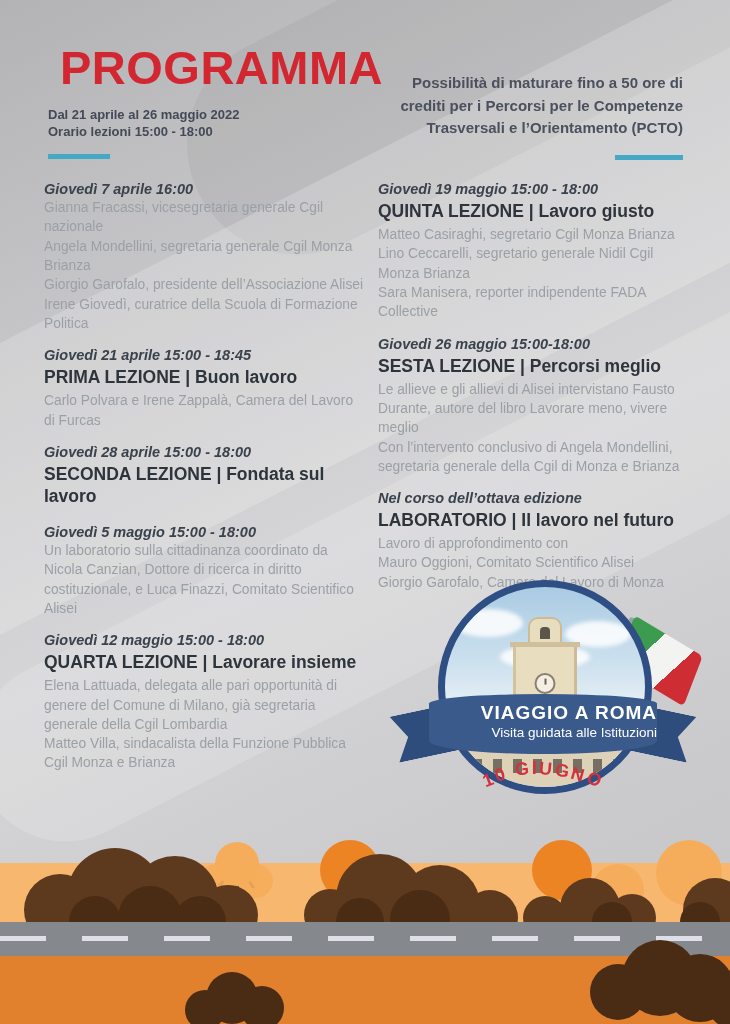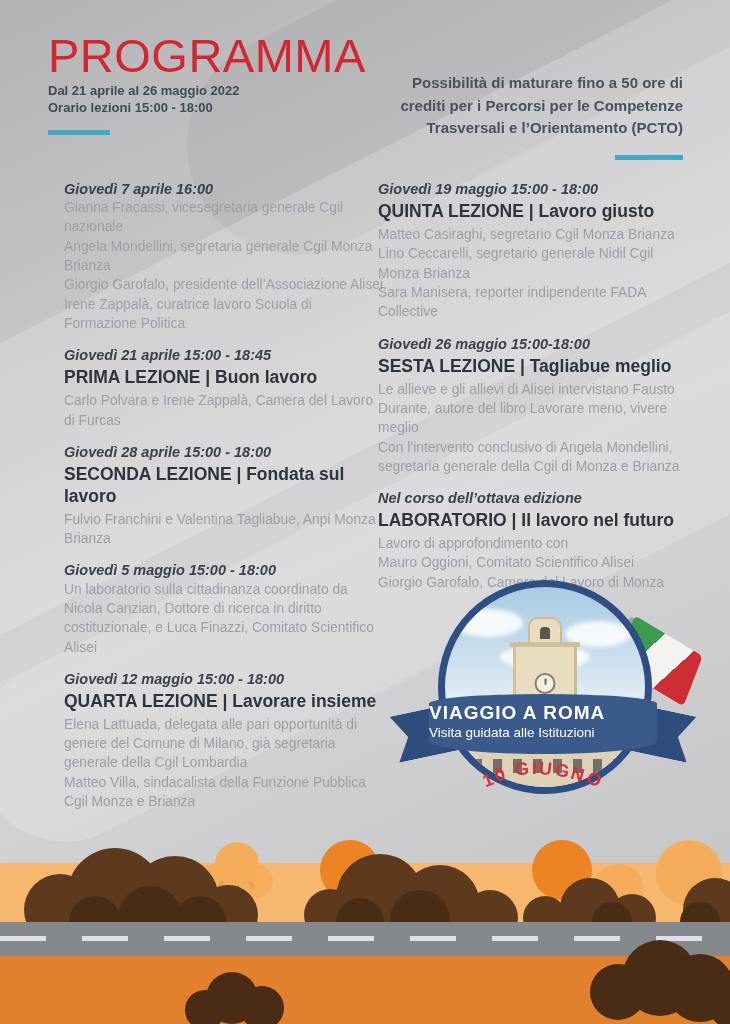--- a/index.html
+++ b/index.html
@@ -6,30 +6,30 @@
   body { font-family:"Liberation Sans", sans-serif; }
   .page { position:relative; width:730px; height:1024px; overflow:hidden;
           background:linear-gradient(155deg,#b3b3b5 0%,#c3c3c5 22%,#d6d6d8 52%,#cbcbcd 78%,#c4c4c6 100%); }
   .swoosh { position:absolute; border-radius:200px; pointer-events:none; }
   .sw1 { width:1300px; height:260px; background:rgba(255,255,255,.20); transform:rotate(-27deg); top:150px; left:-240px; }
   .sw2 { width:1200px; height:180px; background:rgba(255,255,255,.16); transform:rotate(-27deg); top:430px; left:-80px; }
   .sw3 { width:900px; height:220px; background:rgba(90,90,95,.08); transform:rotate(-27deg); top:-120px; left:150px; }
 
   
   .header-left { position:absolute; left:48px; top:30px; width:330px; }
-  .page-title { margin:0; font-size:47px; line-height:1.1; font-weight:normal; letter-spacing:.5px; color:#d22731; }
+  .page-title { margin:12px; font-size:47px; line-height:1.1; font-weight:bold; letter-spacing:.5px; color:#d22731; }
   .subtitle { font-size:13px; font-weight:bold; color:#414a56; line-height:1.35; }
   .teal-bar { width:62px; height:5px; background:#45a9c5; margin-top:13px; }
   .header-right { position:absolute; left:380px; top:72px; width:303px; text-align:right; }
   .credits { font-size:15px; font-weight:bold; color:#4a515d; line-height:1.5; }
   .teal-bar.right { margin-left:auto; width:68px; margin-top:15px; }
 
   
   .col { position:absolute; top:180px; display:flex; flex-direction:column; gap:13px; }
-  .col-left  { left:64px;  width:322px; }
+  .col-left  { left:44px;  width:322px; }
   .col-right { left:378px; width:306px; }
   .event-date  { font-size:14.5px; font-style:italic; font-weight:bold; color:#3a424c; line-height:1.25; }
   .event-title { margin:3px 0 2px 0; font-size:17.5px; font-weight:bold; color:#2e343b; line-height:1.25; }
   .event-details { font-size:13.8px; color:#9ba0a6; line-height:1.4; }
   .detail-line { }
 
   
   .badge { position:absolute; left:388px; top:576px; width:310px; height:230px; }
   .badge-circle { position:absolute; left:50px; top:4px; width:200px; height:200px; border-radius:50%;
                   border:7px solid #2f4e83; overflow:hidden;
@@ -56,21 +56,21 @@
   .flag-cloth { position:absolute; left:4px; top:4px; width:78px; height:54px; border-radius:5px;
                 transform:skewY(10deg);
                 background:linear-gradient(115deg,#3d9b4f 0 34%,#f3f3f1 34% 66%,#cf2d34 66% 100%); }
   .ribbon { position:absolute; left:5px; top:118px; width:300px; height:60px; z-index:3; }
   .ribbon-tail { position:absolute; top:9px; width:64px; height:47px; background:#2e4c7c; }
   .ribbon-tail.l { left:0; transform-origin:right center; transform:rotate(-12deg);
                    clip-path:polygon(0 0,100% 0,100% 100%,0 100%,22% 50%); }
   .ribbon-tail.r { right:0; transform-origin:left center; transform:rotate(12deg);
                    clip-path:polygon(0 0,100% 0,78% 50%,100% 100%,0 100%); }
   .ribbon-main { position:absolute; left:36px; right:36px; top:0; height:60px; background:#3a5a8c;
-                 border-radius:50% 50% 50% 50% / 16% 16% 22% 22%; text-align:left; }
+                 border-radius:50% 50% 50% 50% / 16% 16% 22% 22%; text-align:right; }
   .ribbon-title { margin-top:8px; font-size:19px; font-weight:bold; letter-spacing:1px; color:#ffffff; }
   .ribbon-sub { font-size:13.5px; color:#ffffff; margin-top:1px; }
   .badge-date { position:absolute; left:0; right:0; top:182px; text-align:center; z-index:3;
                 color:#d6303c; font-size:18px; font-weight:bold; letter-spacing:2.5px; }
   .badge-date span { display:inline-block; }
 
   
   .illustration { position:absolute; left:0; bottom:0; width:730px; height:164px; }
   .band { position:absolute; left:0; right:0; top:3px; height:59px; background:#f8b76f; }
   .tree { position:absolute; }
@@ -107,38 +107,35 @@
   </div>
 
   <section class="col col-left">
 
       <article class="event">
         <div class="event-date">Giovedì 7 aprile 16:00</div>
         <div class="event-details">
           <div class="detail-line">Gianna Fracassi, vicesegretaria generale Cgil nazionale</div>
           <div class="detail-line">Angela Mondellini, segretaria generale Cgil Monza Brianza</div>
           <div class="detail-line">Giorgio Garofalo, presidente dell’Associazione Alisei</div>
-          <div class="detail-line">Irene Zappalà, curatrice lavoro Scuola di Formazione Politica</div>
+          <div class="detail-line">Irene Giovedì, curatrice della Scuola di Formazione Politica</div>
         </div>
       </article>
 
       <article class="event">
         <div class="event-date">Giovedì 21 aprile 15:00 - 18:45</div>
         <h3 class="event-title">PRIMA LEZIONE | Buon lavoro</h3>
         <div class="event-details">
           <div class="detail-line">Carlo Polvara e Irene Zappalà, Camera del Lavoro di Furcas</div>
         </div>
       </article>
 
       <article class="event">
         <div class="event-date">Giovedì 28 aprile 15:00 - 18:00</div>
         <h3 class="event-title">SECONDA LEZIONE | Fondata sul lavoro</h3>
-        <div class="event-details">
-          <div class="detail-line">Fulvio Franchini e Valentina Tagliabue, Anpi Monza Brianza</div>
-        </div>
       </article>
 
       <article class="event">
         <div class="event-date">Giovedì 5 maggio 15:00 - 18:00</div>
         <div class="event-details">
           <div class="detail-line">Un laboratorio sulla cittadinanza coordinato da Nicola Canzian, Dottore di ricerca in diritto costituzionale, e Luca Finazzi, Comitato Scientifico Alisei</div>
         </div>
       </article>
 
       <article class="event">
@@ -158,21 +155,21 @@
         <h3 class="event-title">QUINTA LEZIONE | Lavoro giusto</h3>
         <div class="event-details">
           <div class="detail-line">Matteo Casiraghi, segretario Cgil Monza Brianza</div>
           <div class="detail-line">Lino Ceccarelli, segretario generale Nidil Cgil Monza Brianza</div>
           <div class="detail-line">Sara Manisera, reporter indipendente FADA Collective</div>
         </div>
       </article>
 
       <article class="event">
         <div class="event-date">Giovedì 26 maggio 15:00-18:00</div>
-        <h3 class="event-title">SESTA LEZIONE | Tagliabue meglio</h3>
+        <h3 class="event-title">SESTA LEZIONE | Percorsi meglio</h3>
         <div class="event-details">
           <div class="detail-line">Le allieve e gli allievi di Alisei intervistano Fausto Durante, autore del libro Lavorare meno, vivere meglio</div>
           <div class="detail-line">Con l’intervento conclusivo di Angela Mondellini, segretaria generale della Cgil di Monza e Brianza</div>
         </div>
       </article>
 
       <article class="event">
         <div class="event-date">Nel corso dell’ottava edizione</div>
         <h3 class="event-title">LABORATORIO | Il lavoro nel futuro</h3>
         <div class="event-details">

